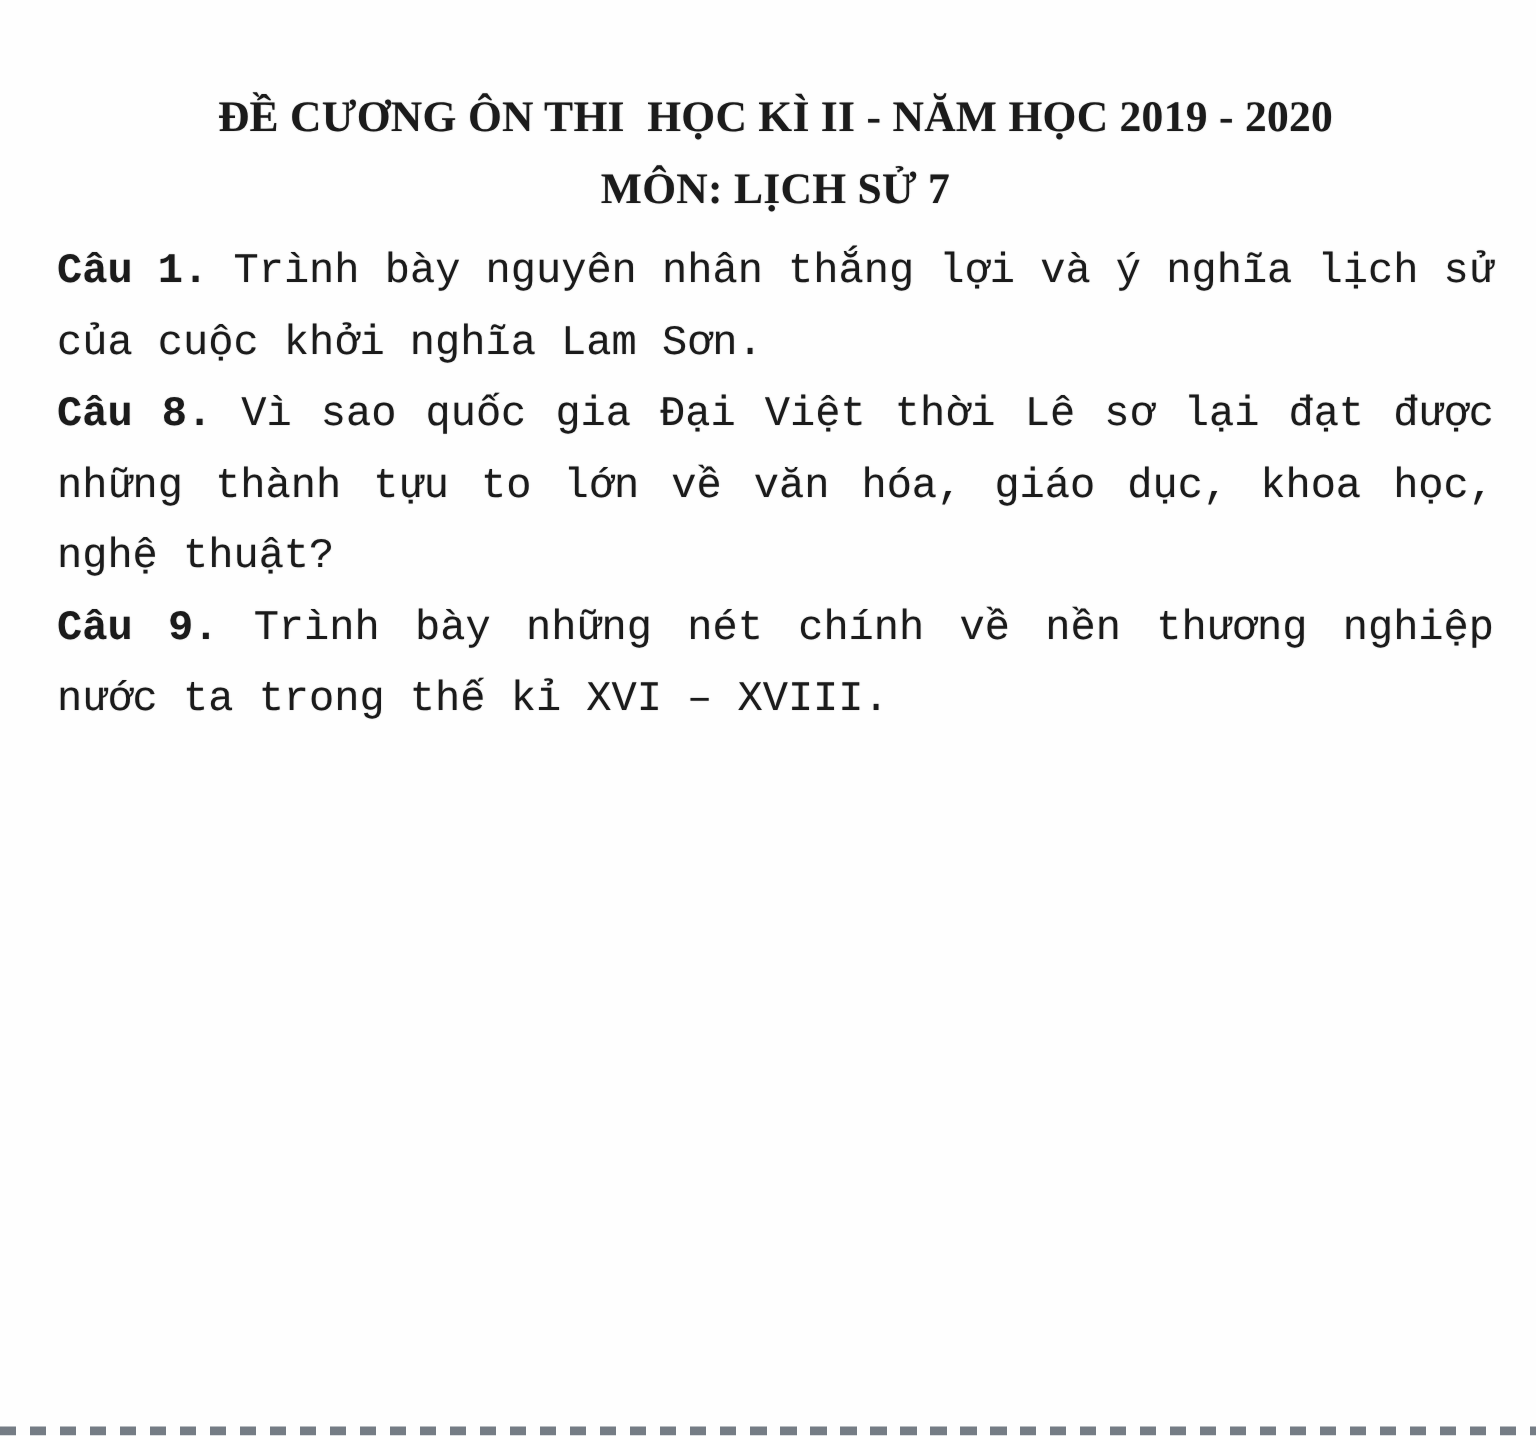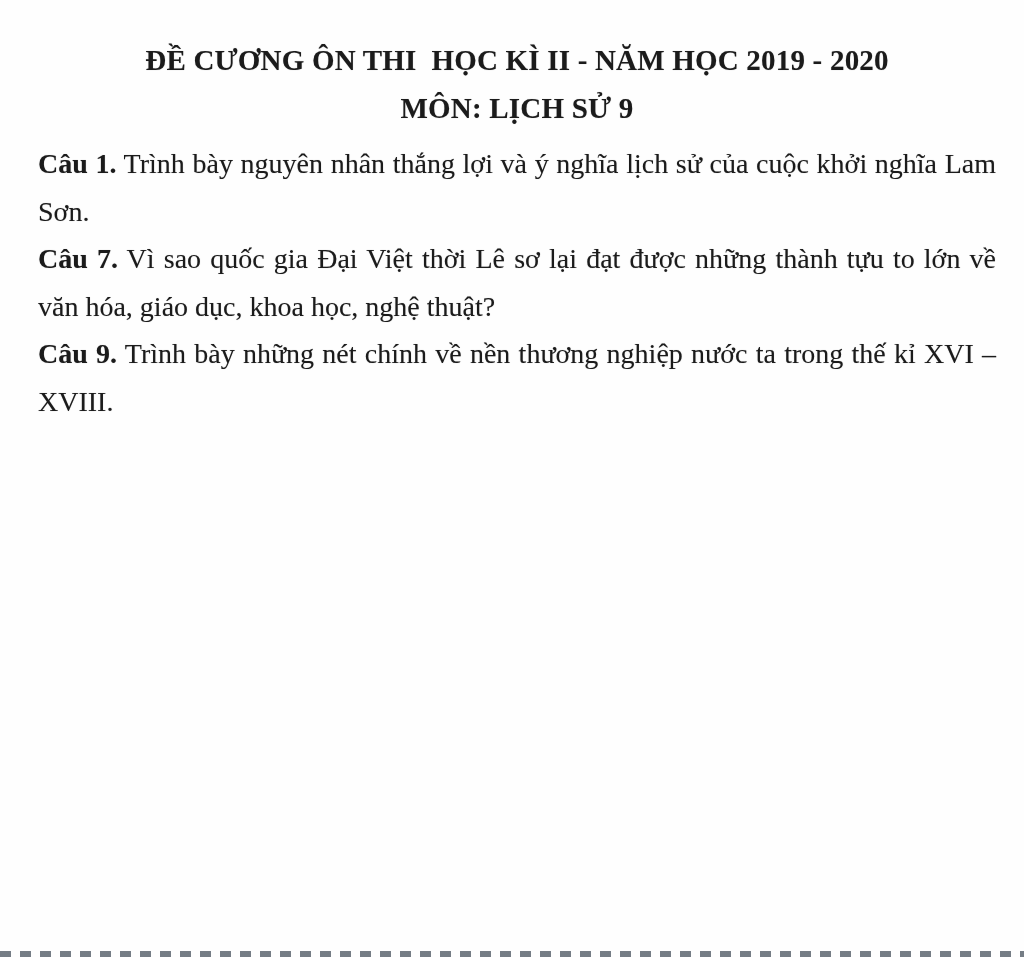--- a/index.html
+++ b/index.html
@@ -11,21 +11,21 @@
     width: 1024px;
     height: 957px;
     position: relative;
     overflow: hidden;
     font-family: "Liberation Serif", "DejaVu Serif", serif;
     color: #1b1b1b;
   }
   .doc {
     position: absolute;
     top: 0; left: 0; right: 0; bottom: 0;
-    padding: 36px 28px 0 38px;
+    padding: 54px 28px 0 38px;
     box-sizing: border-box;
     background: #fefefe;
   }
   .doc-header {
     text-align: center;
     margin-bottom: 8px;
   }
   .doc-title {
     font-size: 29px;
     font-weight: bold;
@@ -43,20 +43,21 @@
     letter-spacing: 0.2px;
     text-shadow: 0 0 1px rgba(0,0,0,0.30);
   }
   .questions p.question {
     margin: 0;
     font-size: 28px;
     line-height: 47.5px;
     text-align: justify;
     text-justify: inter-word;
     text-shadow: 0 0 1px rgba(0,0,0,0.28);
+    font-family: Liberation Mono, monospace;
   }
   .q-label {
     font-weight: bold;
   }
   .torn-edge {
     position: absolute;
     left: 0;
     right: 0;
     bottom: 0;
     height: 6px;
@@ -68,24 +69,24 @@
     opacity: 0.85;
   }
 </style>
 </head>
 <body>
 
 <div class="doc">
 
   <div class="doc-header">
     <h1 class="doc-title">ĐỀ CƯƠNG ÔN THI  HỌC KÌ II - NĂM HỌC 2019 - 2020</h1>
-    <h2 class="doc-subtitle">MÔN: LỊCH SỬ 9</h2>
+    <h2 class="doc-subtitle">MÔN: LỊCH SỬ 7</h2>
   </div>
 
   <div class="questions">
     <p class="question"><span class="q-label">Câu 1.</span><span class="q-text"> Trình bày nguyên nhân thắng lợi và ý nghĩa lịch sử của cuộc khởi nghĩa Lam Sơn.</span></p>
-    <p class="question"><span class="q-label">Câu 7.</span><span class="q-text"> Vì sao quốc gia Đại Việt thời Lê sơ lại đạt được những thành tựu to lớn về văn hóa, giáo dục, khoa học, nghệ thuật?</span></p>
+    <p class="question"><span class="q-label">Câu 8.</span><span class="q-text"> Vì sao quốc gia Đại Việt thời Lê sơ lại đạt được những thành tựu to lớn về văn hóa, giáo dục, khoa học, nghệ thuật?</span></p>
     <p class="question"><span class="q-label">Câu 9.</span><span class="q-text"> Trình bày những nét chính về nền thương nghiệp nước ta trong thế kỉ XVI – XVIII.</span></p>
   </div>
 
 </div>
 
 <div class="torn-edge"></div>
 
 </body></html>

